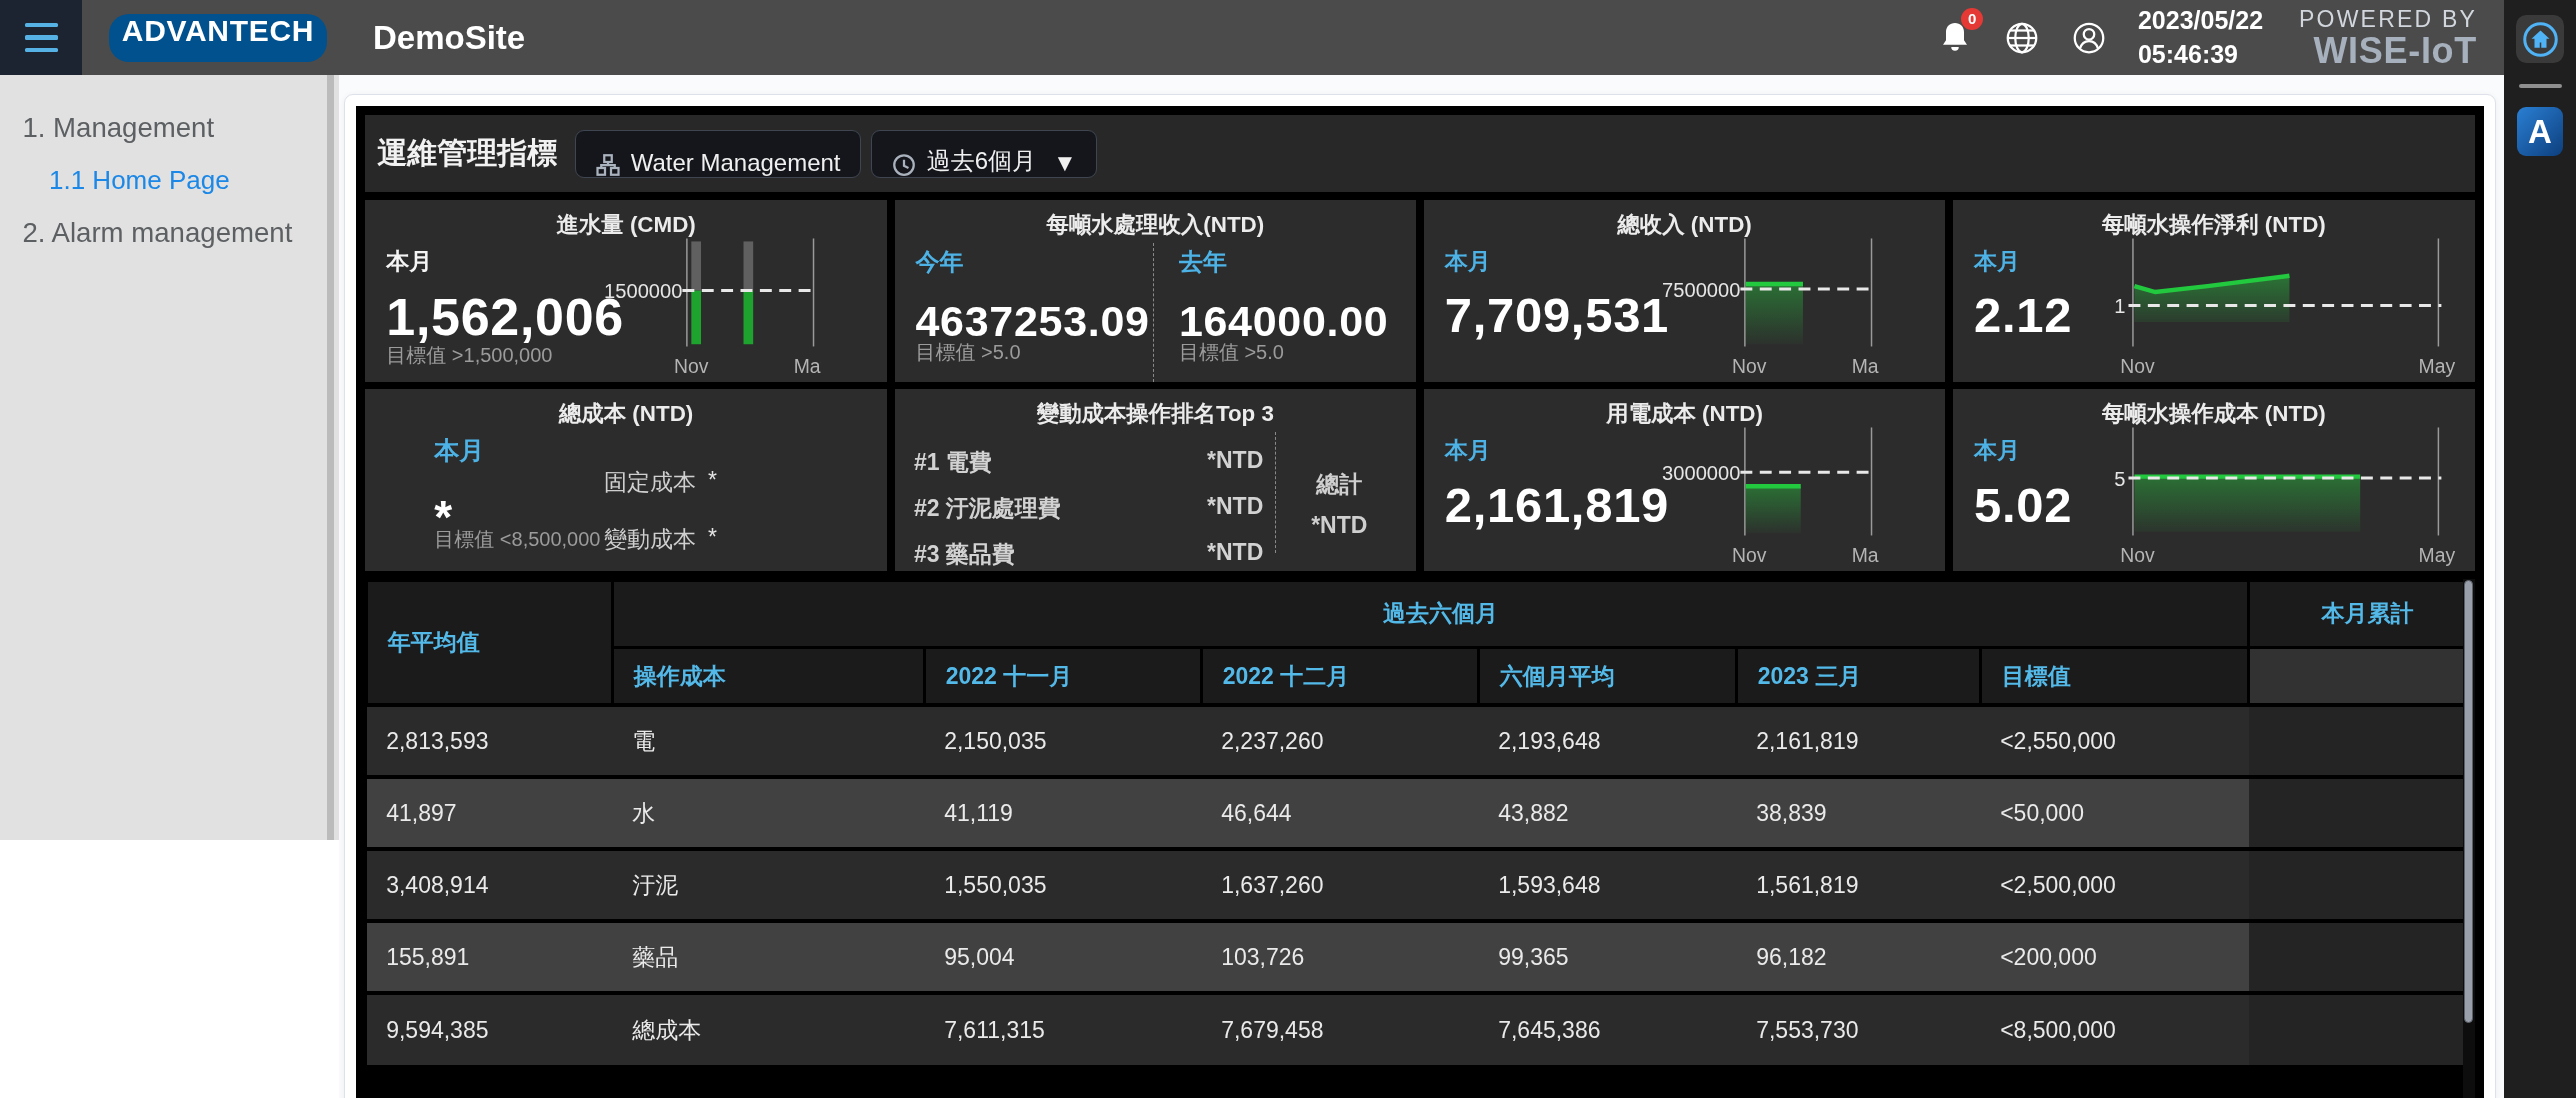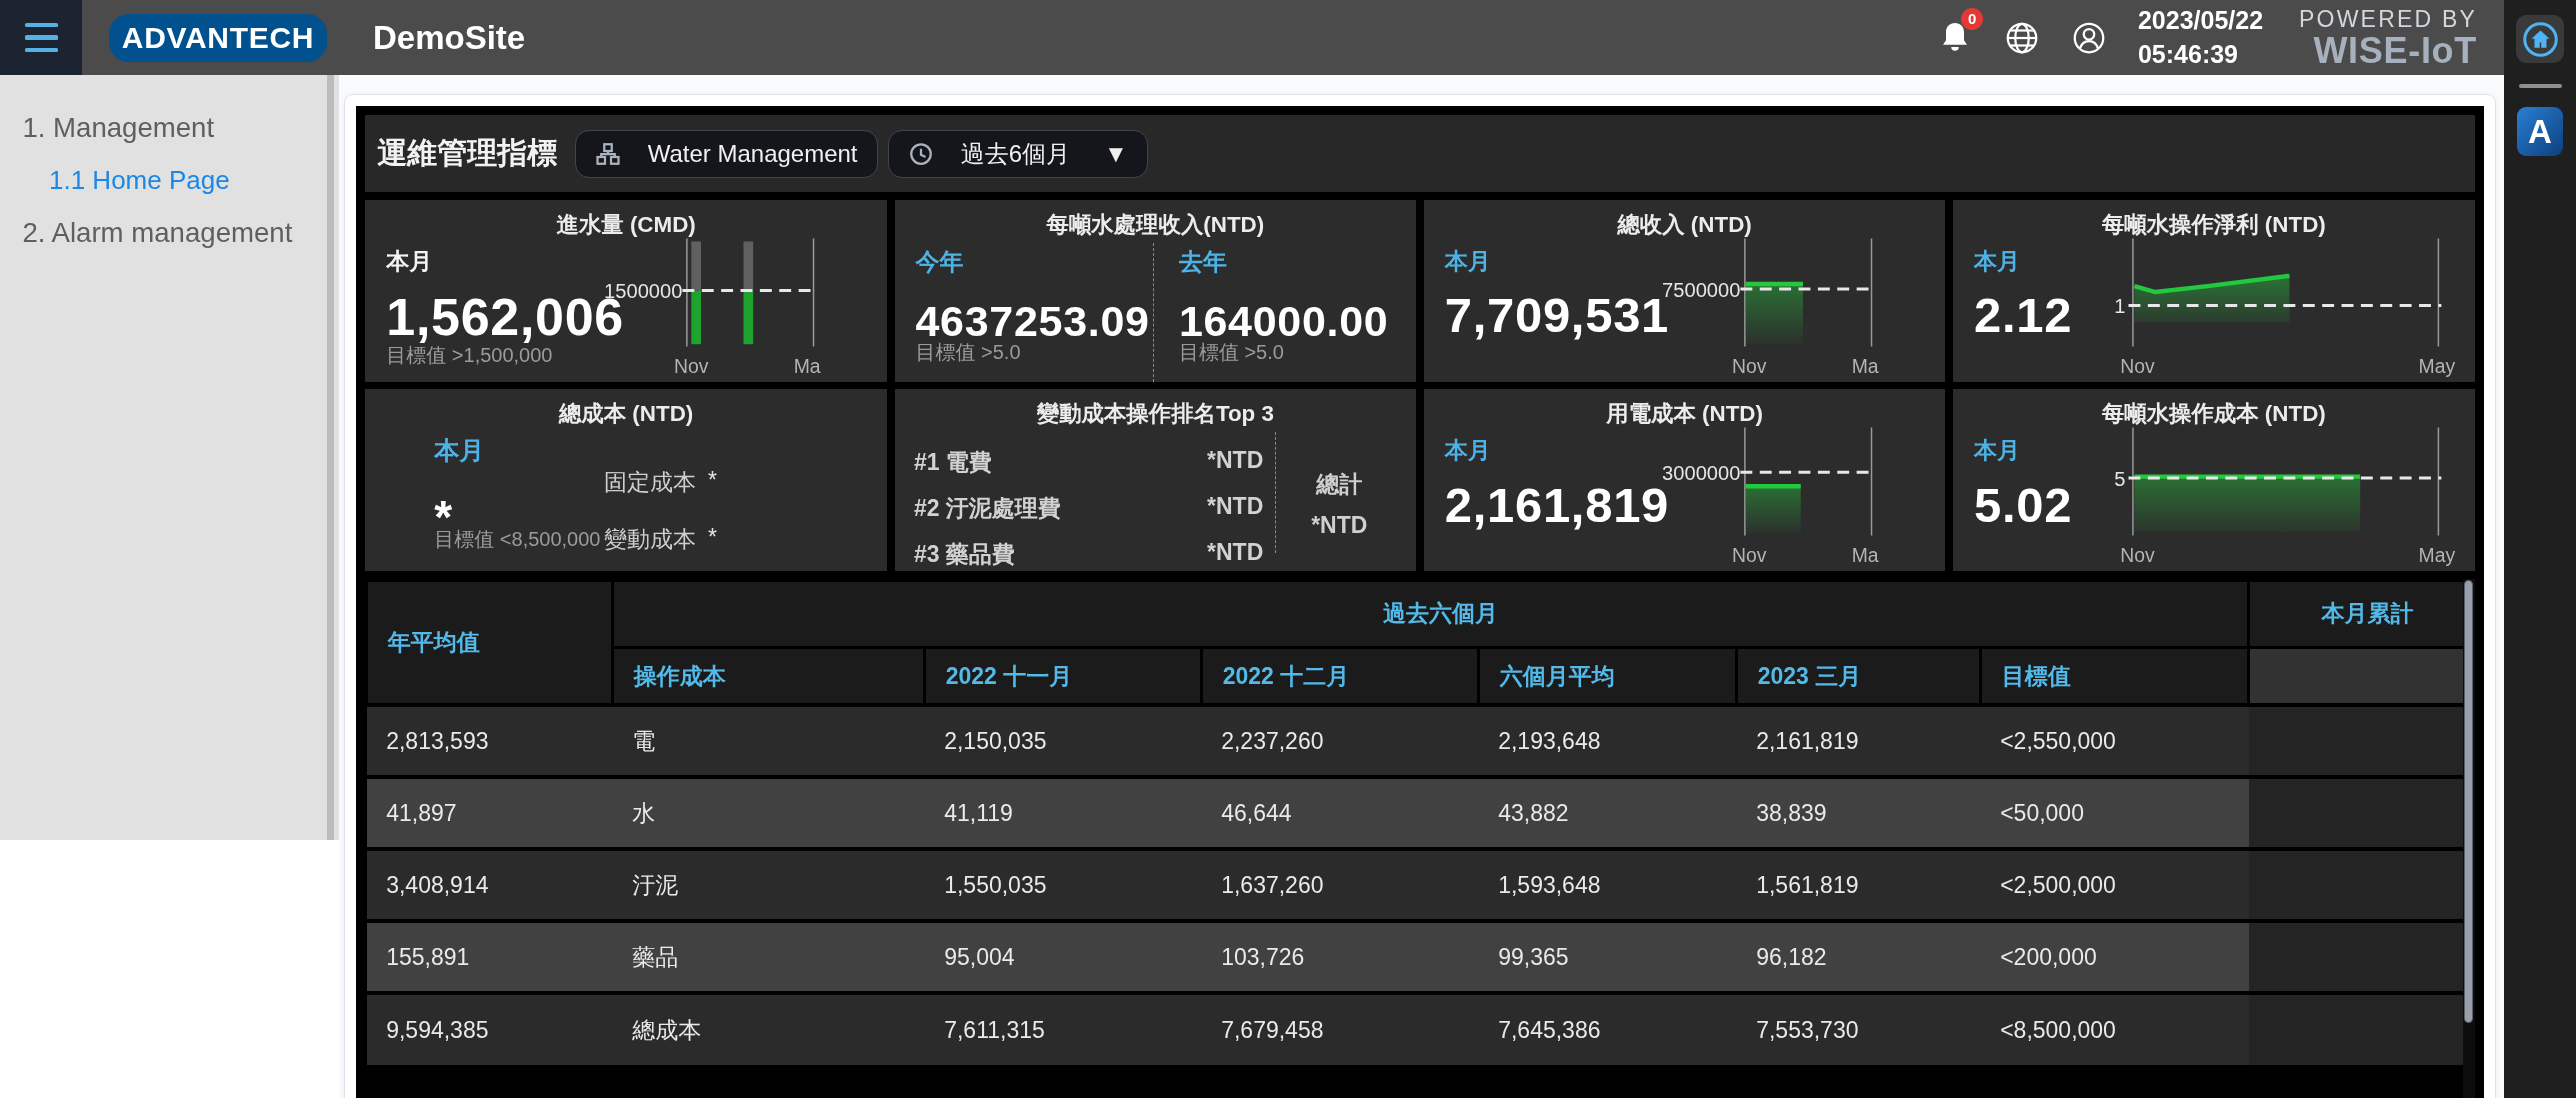--- a/index.html
+++ b/index.html
@@ -6,21 +6,21 @@
   html,body { width:2576px; height:1099px; overflow:hidden;
     font-family:"Liberation Sans","DejaVu Sans",sans-serif; background:#fff; }
 
   
   .navbar { position:absolute; left:0; top:0; width:2504px; height:75px;
     background:#4b4b4b; display:flex; align-items:center; z-index:4; }
   .hamburger { width:82px; height:75px; background:#1c2431; display:flex;
     flex-direction:column; justify-content:center; align-items:center; gap:8.2px; cursor:pointer; }
   .hamburger i { display:block; width:33px; height:4.5px; background:#56b1e4; border-radius:1.5px; }
   .logo { margin-left:27px; width:218px; height:48px; background:#00518e;
-    display:flex; align-items:center; justify-content:center;border-radius:20px; }
+    display:flex; align-items:flex-start; justify-content:center;border-radius:20px; }
   .logo span { color:#fff; font-weight:bold; font-size:30px; letter-spacing:0.7px; font-stretch:condensed; }
   .site-title { margin-left:46px; color:#fff; font-size:33px; font-weight:bold; }
   .nav-spacer { flex:1; }
   .nav-icon { position:relative; width:36px; height:36px; margin-right:31px; }
   .nav-icon svg { width:36px; height:36px; }
   .badge { position:absolute; top:-12px; right:-10.4px; width:22.4px; height:22.4px;
     background:#e53935; border-radius:50%; color:#fff; font-size:15px; font-weight:bold;
     display:flex; align-items:center; justify-content:center; }
   .datetime { color:#fff; font-size:25px; font-weight:bold; line-height:1.35; margin-right:36px; }
   .powered { text-align:right; margin-right:27px; }
@@ -52,22 +52,22 @@
   .page-card { position:absolute; left:5.2px; top:19.4px; right:8.2px; bottom:-7.5px;
     background:#fff; border:1.5px solid #dde2ea; border-radius:9px 9px 0 0;
     box-shadow:0 1.5px 6px rgba(0,0,0,.06); }
   .frame { position:absolute; left:10.4px; top:10.4px; right:10.4px; bottom:0;
     background:#000; padding:9.7px; display:flex; flex-direction:column; gap:7.5px; overflow:hidden; }
 
   
   .dash-header { height:77px; background:#282828; display:flex; align-items:center;
     padding:0 12px; flex:none; }
   .dash-title { color:#f2f2f2; font-size:30px; font-weight:bold; margin-right:18px; }
-  .drop { height:48px; background:#14161b; border:1.5px solid #3f4652; border-radius:14px;
-    display:flex; align-items:center; gap:28px; padding:0 19.4px; cursor:pointer; }
+  .drop { height:48px; background:#14161b; border:1.5px solid #3f4652; border-radius:9px;
+    display:flex; align-items:flex-end; gap:11px; padding:0 19.4px; cursor:pointer; }
   .drop + .drop { margin-left:10.4px; }
   .drop span { color:#f0f0f0; font-size:24px; }
   .caret { color:#cfcfcf; font-size:16.4px; margin-left:6px; }
 
   
   .kpi-grid { display:grid; grid-template-columns:repeat(4,1fr); grid-auto-rows:182px;
     gap:7.5px; flex:none; }
   .kpi { background:#2c2c2c; position:relative; padding-top:9px; overflow:hidden; }
   .kpi-title { text-align:center; color:#ececec; font-size:22.4px; font-weight:bold; }
   .kv { position:absolute; left:21px; top:46px; }

